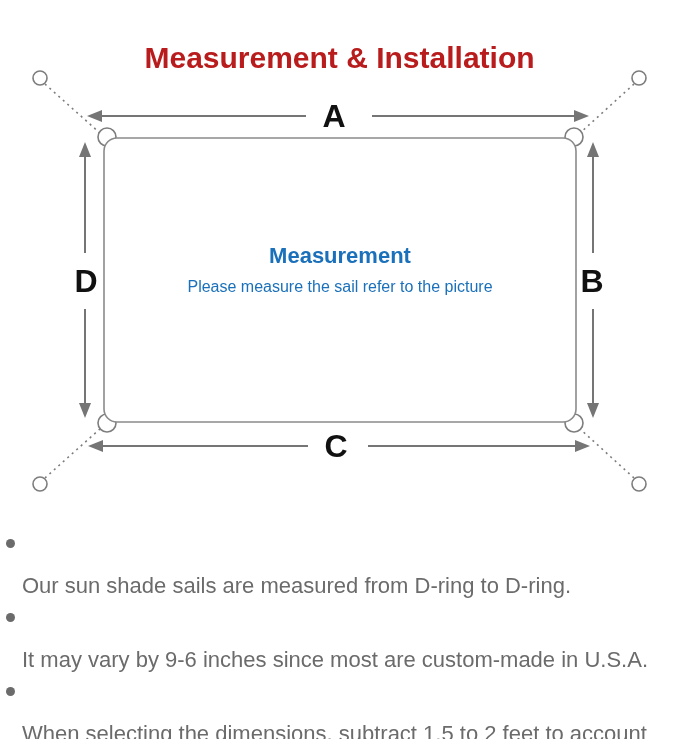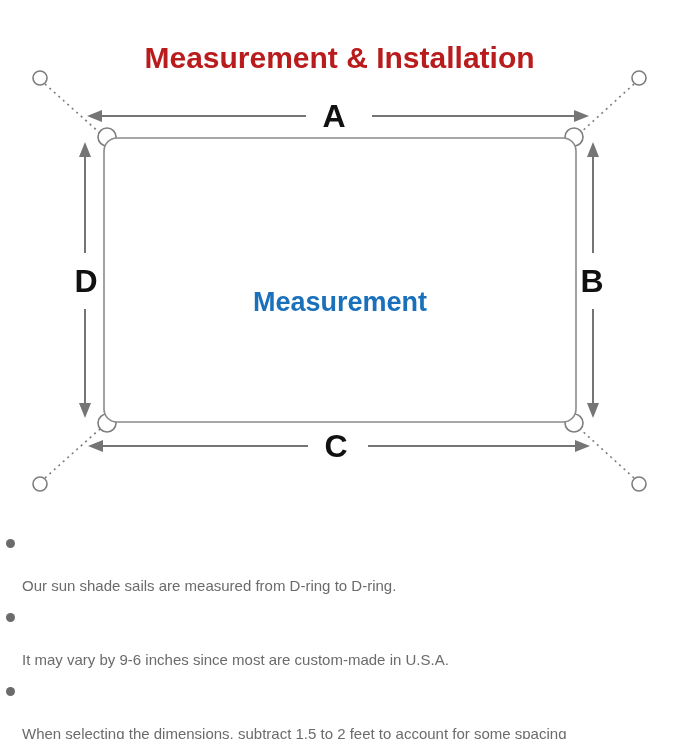--- a/index.html
+++ b/index.html
@@ -22,37 +22,37 @@
     position:absolute; transform:translate(-50%,-50%);
     font-size:32px; font-weight:bold; color:#111111;
     line-height:1;
   }
   .label-a { left:334px; top:116px; }
   .label-b { left:592px; top:281px; }
   .label-c { left:336px; top:446px; }
   .label-d { left:86px;  top:281px; }
   .center-heading {
     position:absolute; left:340px; top:245px; transform:translateX(-50%);
-    font-size:27px; font-weight:bold; color:#1a70ba;
-    white-space:nowrap; line-height:1;margin-top:44px;
+    font-size:22px; font-weight:bold; color:#1a70ba;
+    white-space:nowrap; line-height:1;
   }
   .center-subtitle {
     position:absolute; left:340px; top:279px; transform:translateX(-50%);
     font-size:16px; color:#1a70ba;
     white-space:nowrap; line-height:1;
   }
   .notes {
     position:absolute; left:6px; top:533px; width:668px;
     list-style:none; margin:0; padding:0;
   }
   .note {
     position:relative;
     padding-left:16px;
     margin-bottom:11px;
-    font-size:15px; line-height:21px;
+    font-size:22px; line-height:21px;
     color:#6b6b6b;
     white-space:pre-line;
   }
   .note .dot {
     position:absolute; left:0; top:6px;
     width:9px; height:9px; border-radius:50%;
     background:#6b6b6b;
   }
 </style>
 </head>
@@ -110,20 +110,21 @@
       <polygon points="593,418 587,403 599,403" stroke="none"></polygon>
     </g>
   </svg>
 
   <div class="dim-label label-a">A</div>
   <div class="dim-label label-b">B</div>
   <div class="dim-label label-c">C</div>
   <div class="dim-label label-d">D</div>
 
   <div class="center-heading">Measurement</div>
+  <div class="center-subtitle">Please measure the sail refer to the picture</div>
 
   <ul class="notes">
     <li class="note">
       <span class="dot"></span>
       <span>Our sun shade sails are measured from D-ring to D-ring.</span>
     </li>
     <li class="note">
       <span class="dot"></span>
       <span>It may vary by 9-6 inches since most are custom-made in U.S.A.</span>
     </li>

